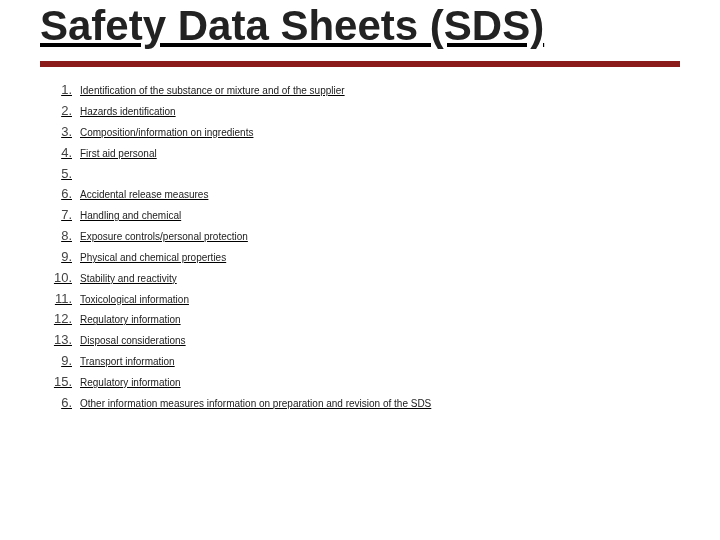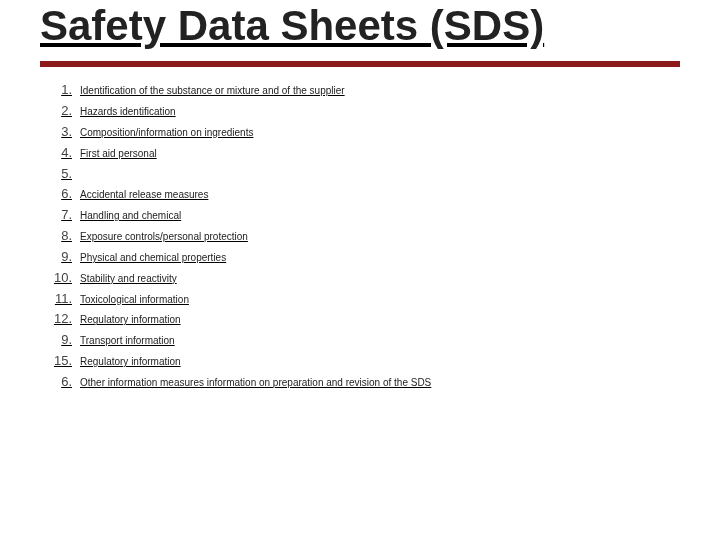--- a/index.html
+++ b/index.html
@@ -114,20 +114,24 @@
       </div>
       <div class="list-item">
         <span class="item-number">11.</span>
         <span class="item-text">Toxicological information</span>
       </div>
       <div class="list-item">
         <span class="item-number">12.</span>
         <span class="item-text">Regulatory information</span>
       </div>
       <div class="list-item">
+        <span class="item-number">13.</span>
+        <span class="item-text">Disposal considerations</span>
+      </div>
+      <div class="list-item">
         <span class="item-number">9.</span>
         <span class="item-text">Transport information</span>
       </div>
       <div class="list-item">
         <span class="item-number">15.</span>
         <span class="item-text">Regulatory information</span>
       </div>
       <div class="list-item">
         <span class="item-number">6.</span>
         <span class="item-text">Other information measures information on preparation and revision of the SDS</span>

